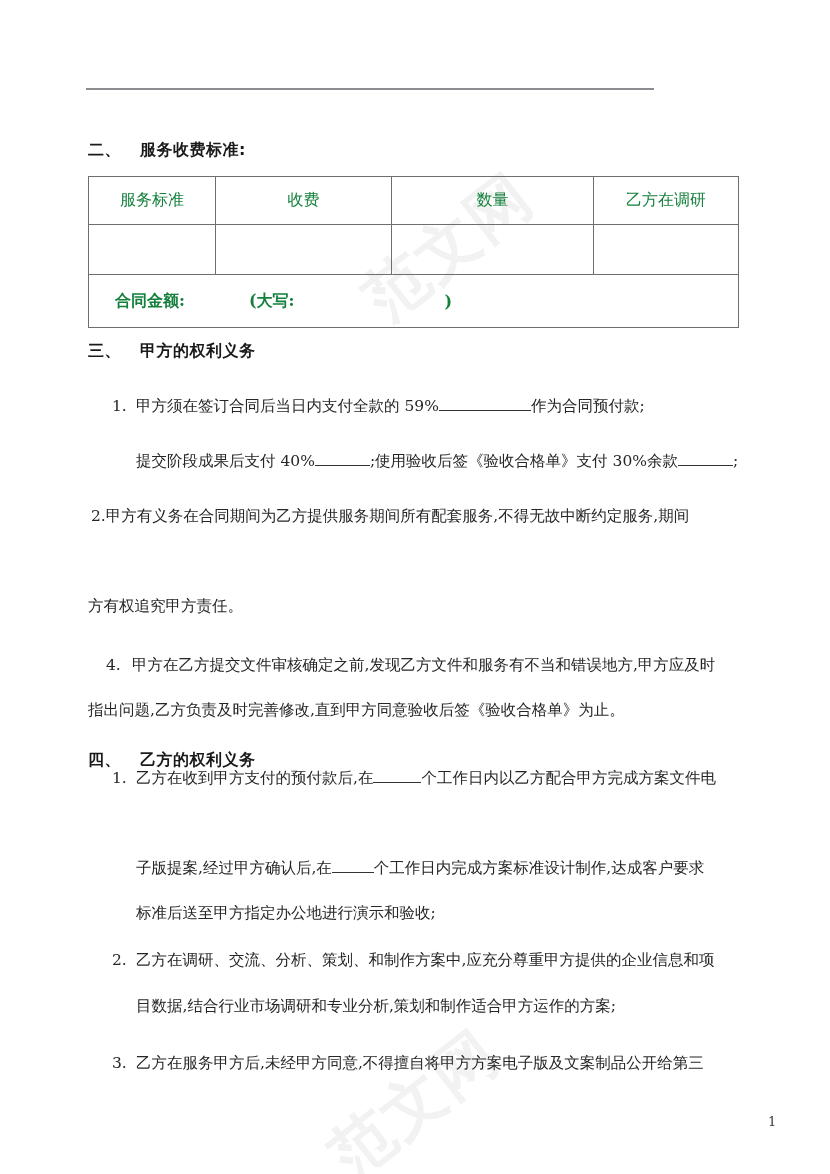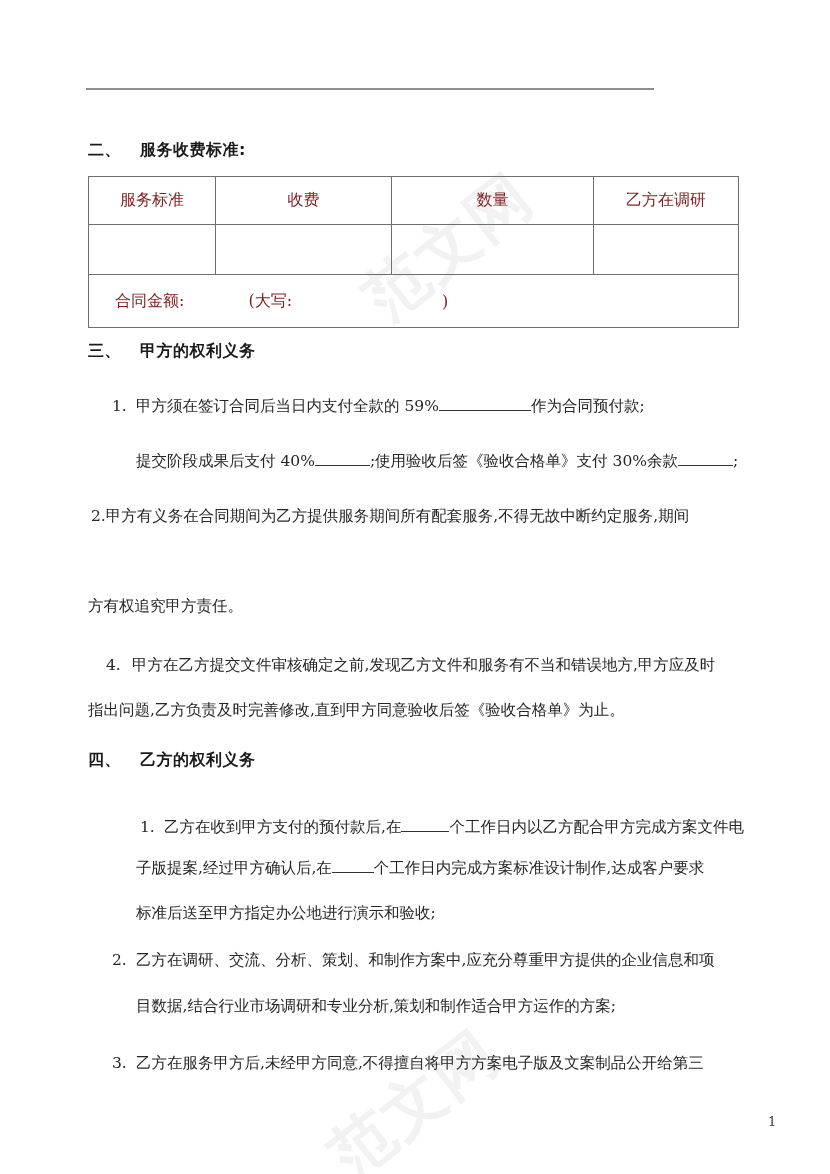--- a/index.html
+++ b/index.html
@@ -83,36 +83,36 @@
     left: 88px;
     top: 176px;
     width: 650px;
     border-collapse: collapse;
     table-layout: fixed;
   }
   .fee-table td {
     border: 1px solid #6e6e72;
     font-family: "DejaVu Serif", "Liberation Serif", serif;
     font-size: 16px;
-    color: #7f1d1d;
+    color: #15803d;
     margin-top: 24px;
   }
   .fee-table .hcell {
     text-align: center;
     height: 45px;
     vertical-align: middle;
   }
   .fee-table .ecell { height: 47px; }
   .fee-table .total-cell {
     height: 50px;
     vertical-align: middle;
     padding-left: 26px;
   }
   .total-inner { display: flex; align-items: center; }
-  .total-label { display: inline-block; }
+  .total-label { display: inline-block; font-weight: bold; }
   .total-gap1 { display: inline-block; width: 64px; }
   .total-gap2 { display: inline-block; width: 150px; }
 
   .col-1 { width: 127px; }
   .col-2 { width: 176px; }
   .col-3 { width: 202px; }
   .col-4 { width: 145px; }
 
   
   .para {
@@ -205,21 +205,21 @@
 
   <div class="para" style="left:106px; top:655px;">
     <span class="lnum" style="width:26px;">4.</span><span>甲方在乙方提交文件审核确定之前,发现乙方文件和服务有不当和错误地方,甲方应及时</span>
   </div>
   <div class="para" style="left:88px; top:700px;">指出问题,乙方负责及时完善修改,直到甲方同意验收后签《验收合格单》为止。</div>
 
   <div class="section-head head-4">
     <span class="num">四、</span><span>乙方的权利义务</span>
   </div>
 
-  <div class="para" style="left:112px; top:817px;margin-left:28px;">
+  <div class="para" style="left:112px; top:768px;">
     <span class="lnum" style="width:24px;">1.</span><span>乙方在收到甲方支付的预付款后,在</span><span class="blank-sm"></span><span>个工作日内以乙方配合甲方完成方案文件电</span>
   </div>
 
   <div class="para" style="left:136px; top:858px;">
     <span>子版提案,经过甲方确认后,在</span><span class="blank-xs"></span><span>个工作日内完成方案标准设计制作,达成客户要求</span>
   </div>
 
   <div class="para" style="left:136px; top:903px;">标准后送至甲方指定办公地进行演示和验收;</div>
 
   <div class="para" style="left:112px; top:950px;">

